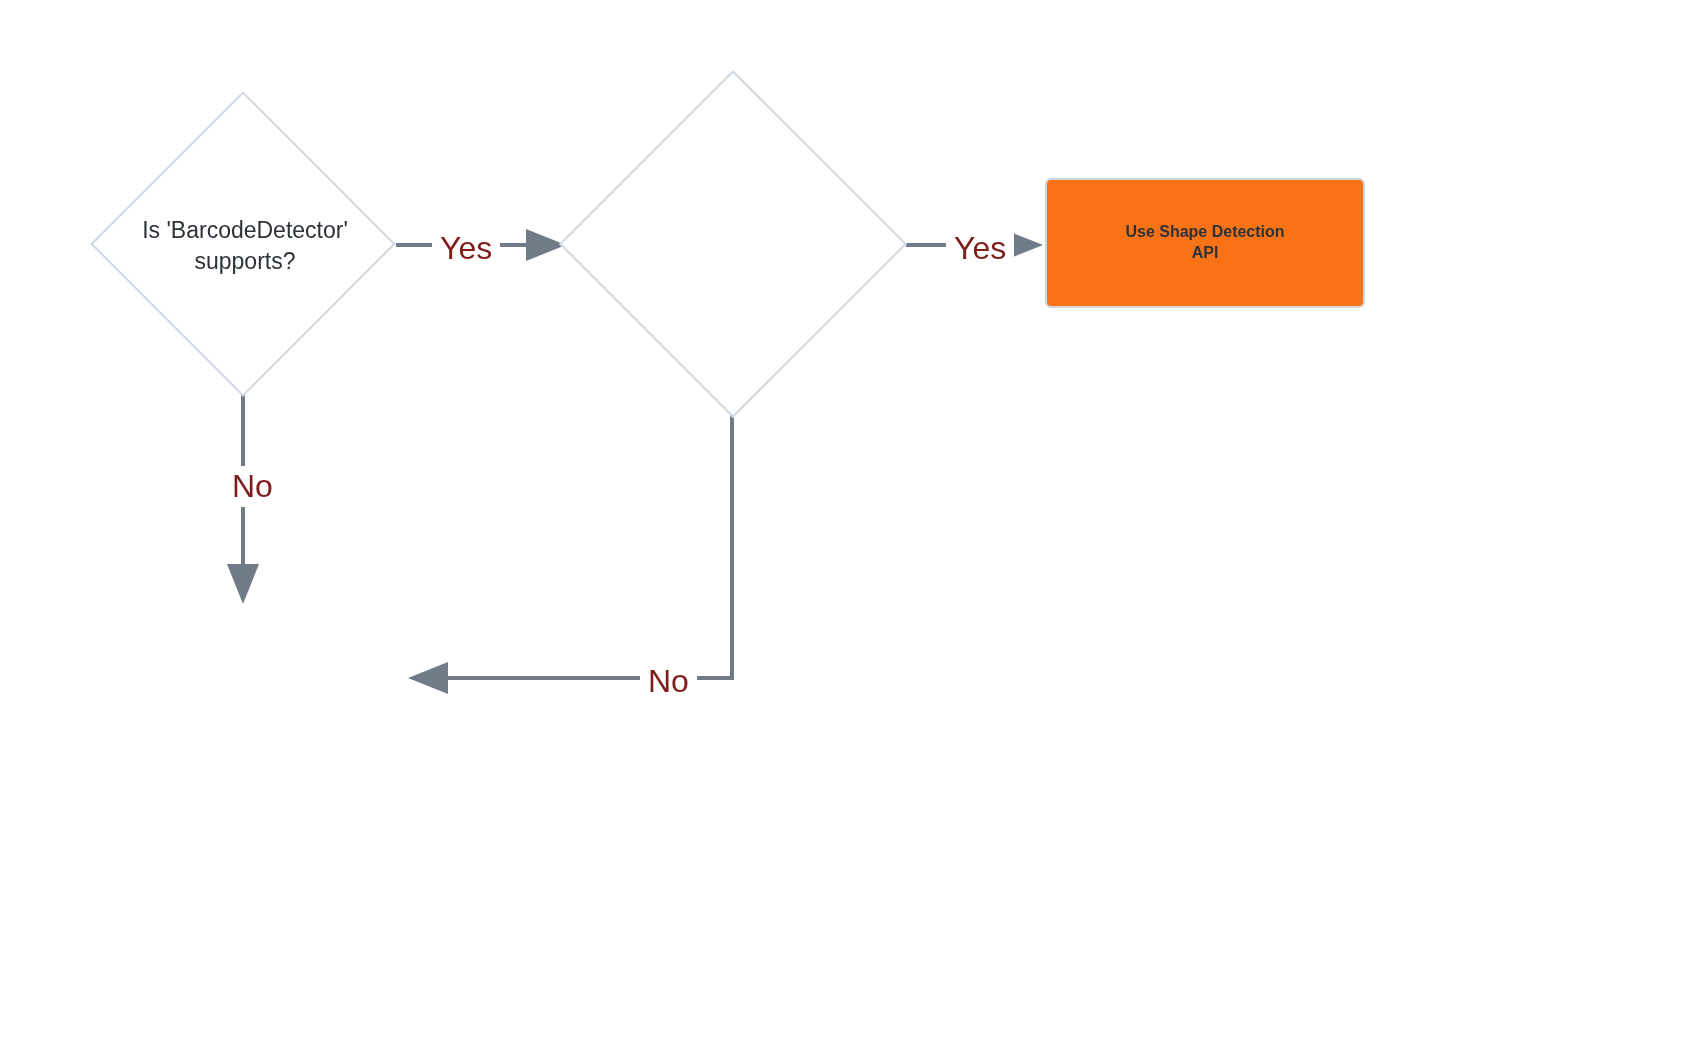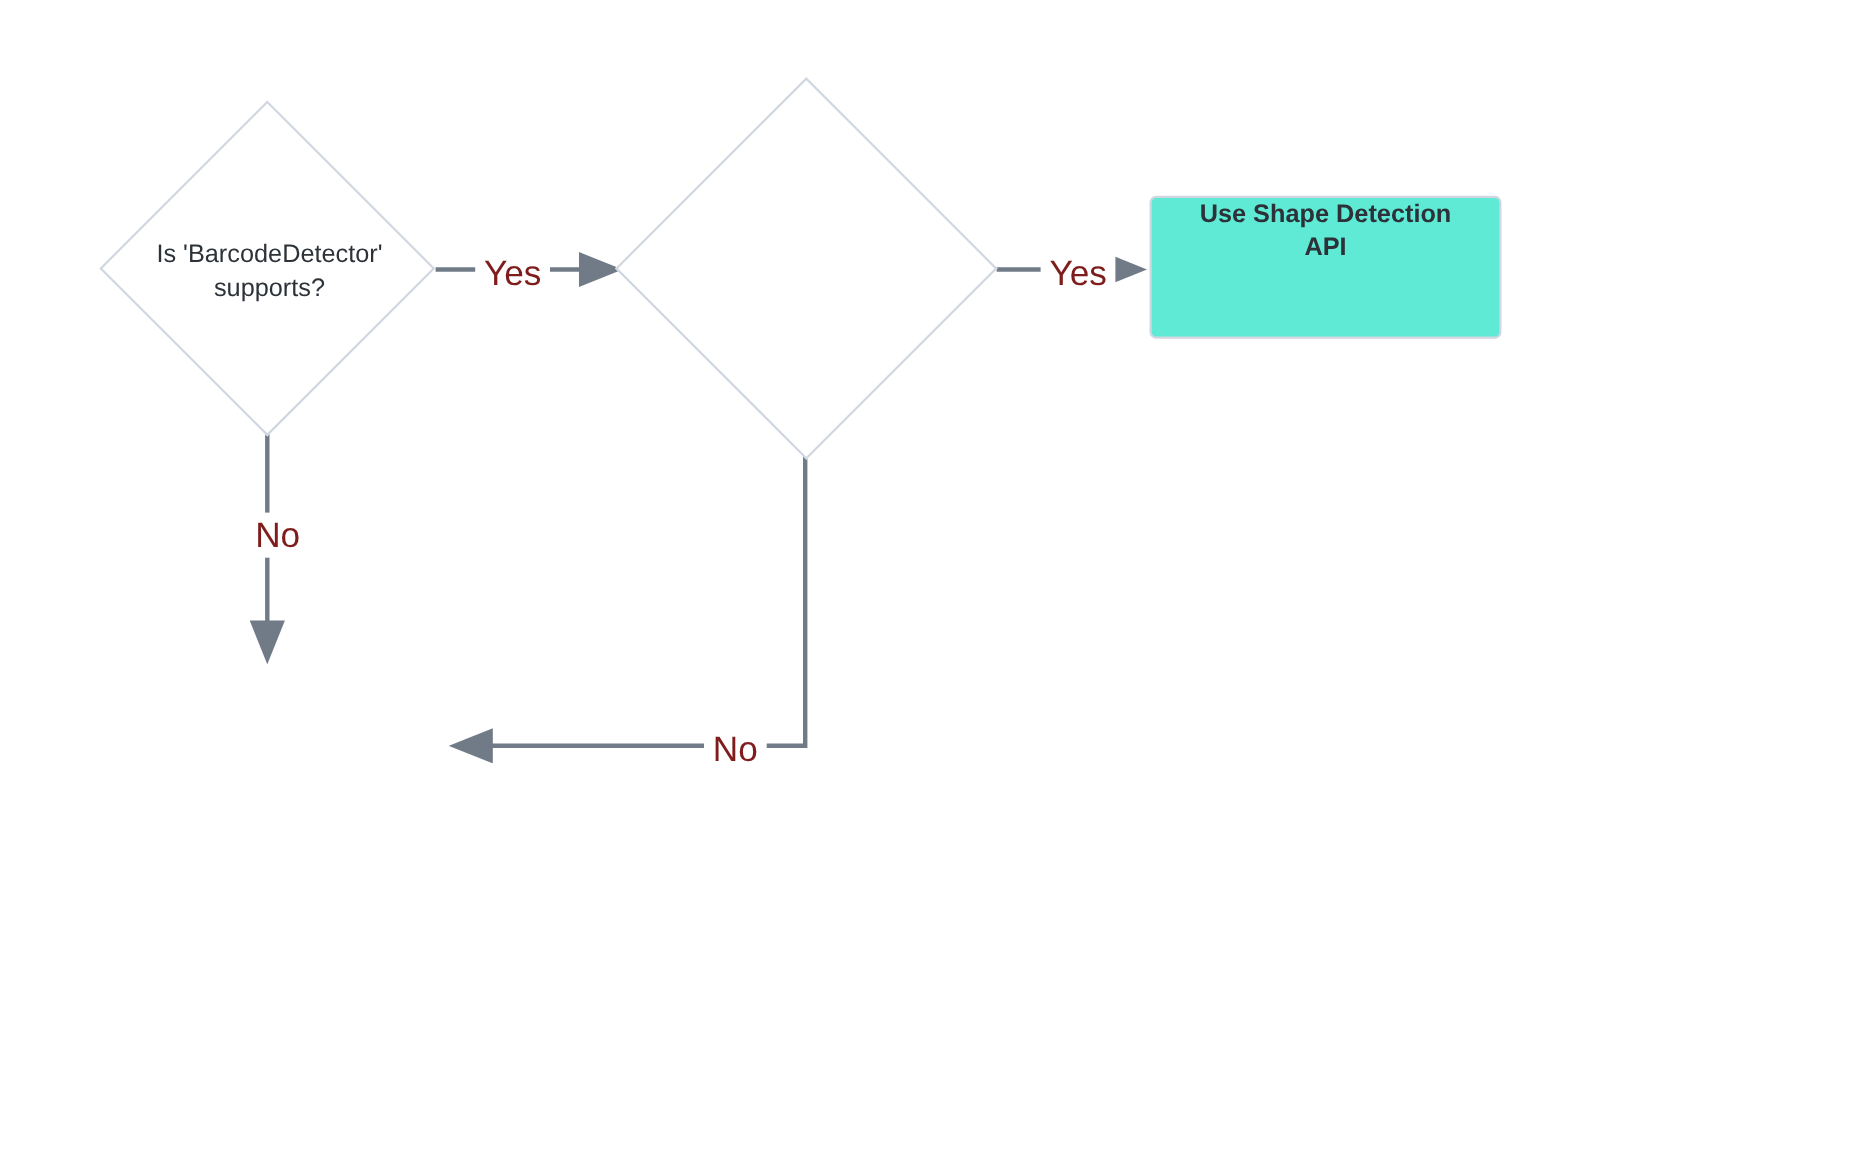--- a/index.html
+++ b/index.html
@@ -35,27 +35,27 @@
       align-items: center;
       justify-content: center;
       text-align: center;
       font-size: 23px;
       color: #2c3238;
       line-height: 1.35;
     }
     .rect {
       position: absolute;
       border: 2px solid #d1d7e0;
-      background: #5eead4;
+      background: #f97316;
       border-radius: 6px;
       display: flex;
-      align-items: flex-start;
+      align-items: center;
       justify-content: center;
       text-align: center;
-      font-size: 23px;
+      font-size: 16px;
       font-weight: 600;
       color: #2c3238;
       line-height: 1.3;
     }
     .edge-label {
       position: absolute;
       font-size: 32px;
       color: #7f1d1d;
       background: #ffffff;
       padding: 2px 8px;

